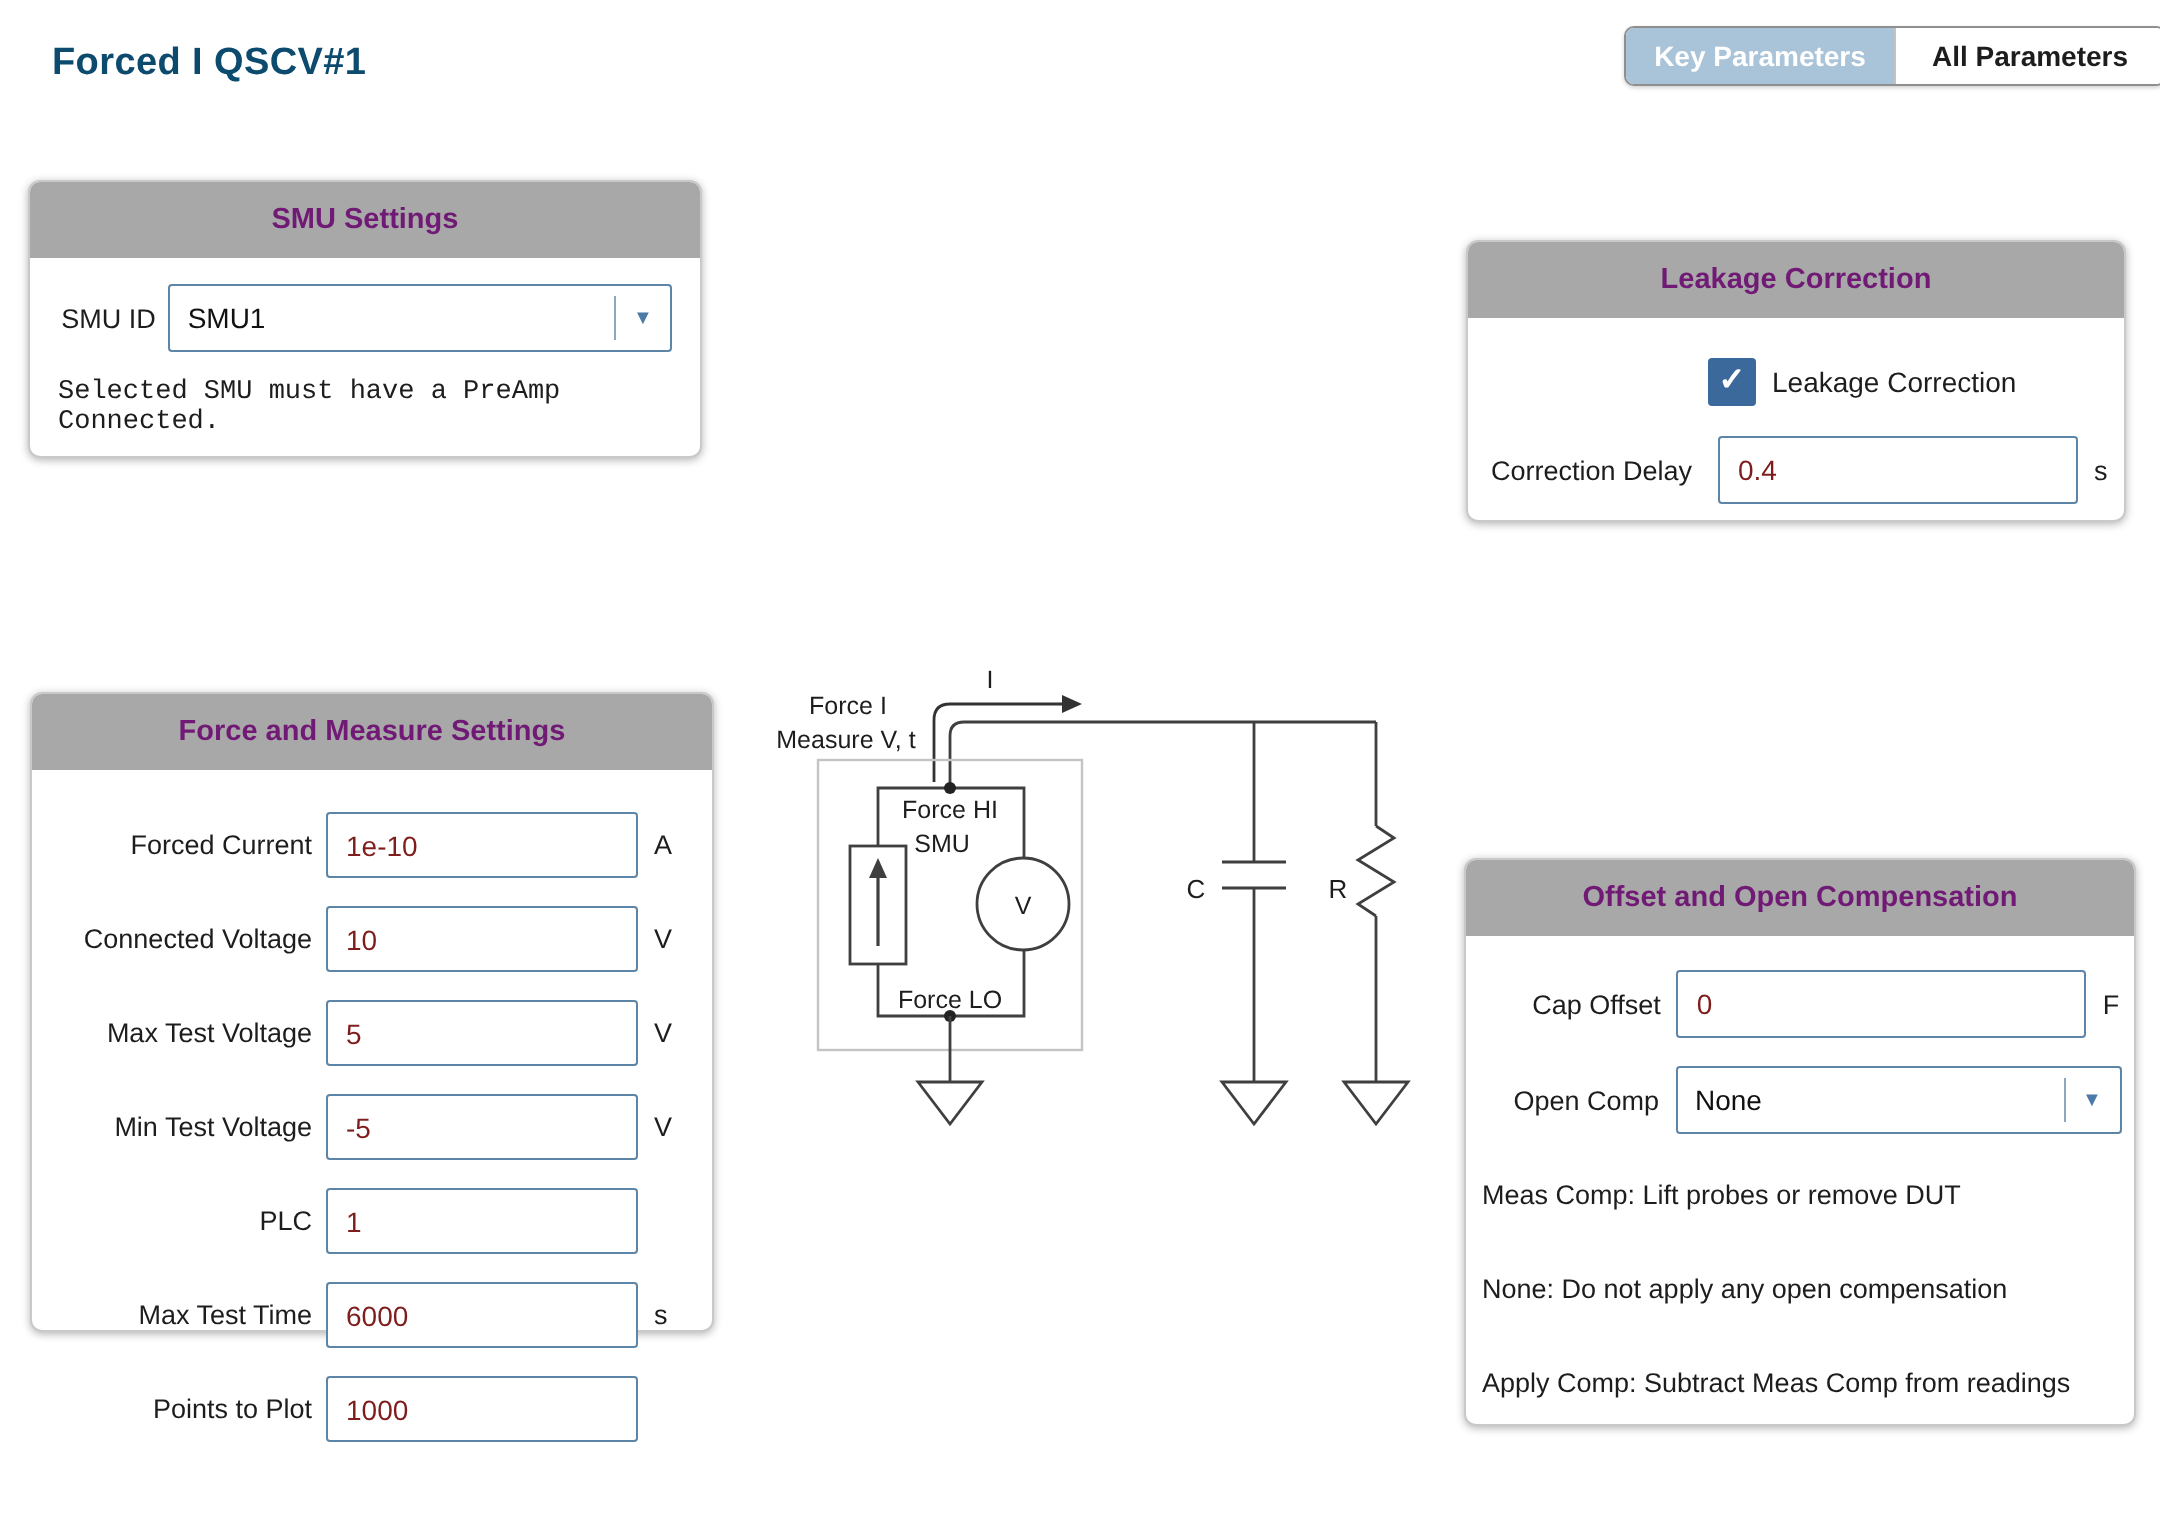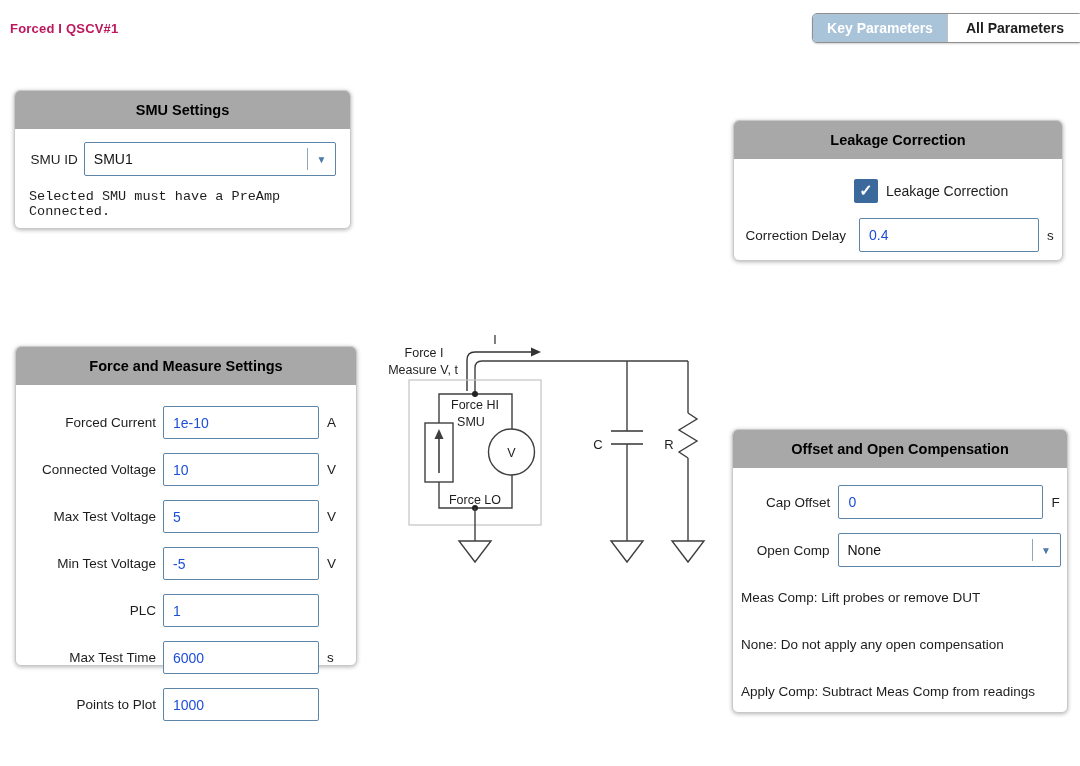--- a/index.html
+++ b/index.html
@@ -2,22 +2,22 @@
 <html><head>
 <meta charset="utf-8">
 <style>
   * { margin:0; padding:0; box-sizing:border-box; }
   html,body { background:#ffffff; }
   .canvas {
     position:relative; width:1080px; height:766px; background:#ffffff;
     font-family:"Liberation Sans", sans-serif; color:#1d1d1d; overflow:hidden;
   }
   .page-title {
-    position:absolute; left:10px; top:21px;
-    font-size:13px; font-weight:bold; color:#be185d; letter-spacing:.2px;
+    position:absolute; left:26px; top:21px;
+    font-size:19px; font-weight:bold; color:#0c4a6e; letter-spacing:.2px;
   }
   
   .toggle {
     position:absolute; left:812px; top:13px; height:30px; display:flex;
     border:1px solid #8f8f8f; border-radius:5px; overflow:hidden;
     background:#fff; box-shadow:0 1px 2px rgba(0,0,0,.18);
   }
   .toggle .seg {
     height:28px; line-height:28px; text-align:center;
     font-size:14px; font-weight:600; cursor:default; white-space:nowrap;
@@ -26,32 +26,32 @@
   .seg-all { width:135px; background:#ffffff; color:#1d1d1d; border-left:1px solid #c2c2c2; }
   
   .panel {
     position:absolute; background:#ffffff;
     border:1px solid #c9c9c9; border-radius:6px;
     box-shadow:0 1px 4px rgba(0,0,0,.30);
   }
   .panel-header {
     height:38px; line-height:38px; background:#a8a8a8;
     border-radius:5px 5px 0 0; text-align:center;
-    font-size:14.5px; font-weight:600; color:#000000;
+    font-size:14.5px; font-weight:600; color:#701a75;
   }
   #smu-panel    { left:14px;  top:90px;  width:337px; height:139px; }
   #leak-panel   { left:733px; top:120px; width:330px; height:141px; }
   #fm-panel     { left:15px;  top:346px; width:342px; height:320px; }
   #offset-panel { left:732px; top:429px; width:336px; height:284px; }
 
   .flabel { font-size:13.5px; color:#1d1d1d; white-space:nowrap; }
   .unit   { font-size:13.5px; color:#1d1d1d; margin-left:8px; }
   input.val {
     border:1px solid #5d85a8; border-radius:2px; background:#fff;
-    font-size:14px; color:#1d4ed8; padding:0 9px; height:33px;
+    font-size:14px; color:#7f1d1d; padding:0 9px; height:33px;
     font-family:"Liberation Sans", sans-serif; outline:none;
   }
   .dropdown {
     display:flex; align-items:center; height:34px; background:#fff;
     border:1px solid #5d85a8; border-radius:2px;
   }
   .dropdown .dval { flex:1; padding-left:9px; font-size:14px; color:#111; }
   .dropdown .sep  { width:1px; height:22px; background:#8fa7bd; }
   .dropdown .arrow{ width:27px; text-align:center; color:#4b79a8; font-size:10px; }
 

